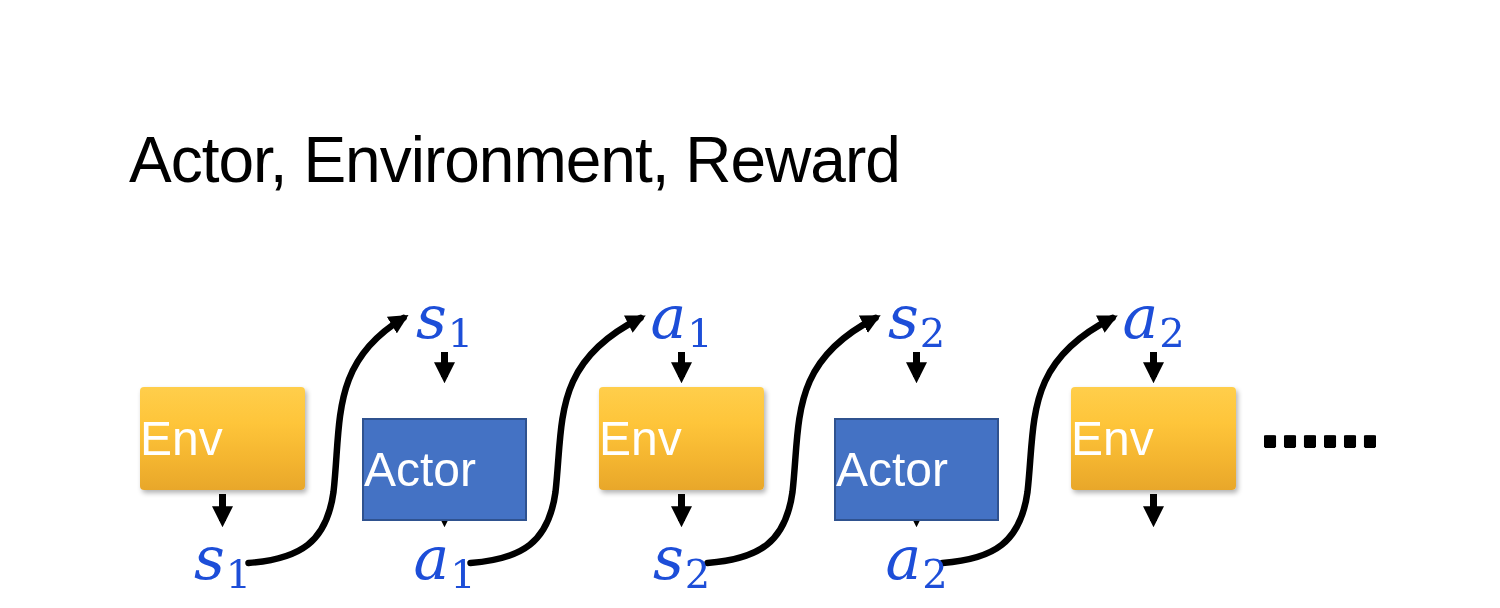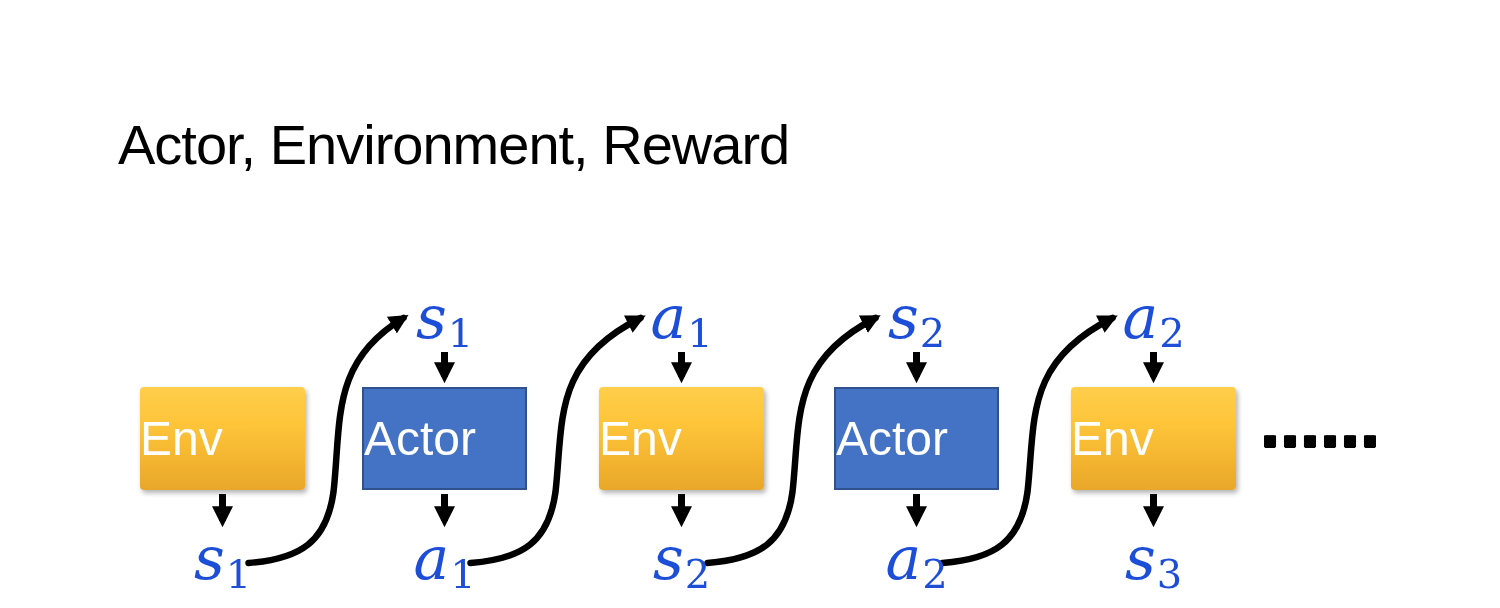--- a/index.html
+++ b/index.html
@@ -1,40 +1,41 @@
 <!DOCTYPE html>
 <html style="--env-top: #FFCE4B; --env-bottom: #E8A72A; --actor-fill: #4472C4; --actor-border: #2F528F;"><head>
 <meta charset="utf-8">
 <style>
   html,body{margin:0;padding:0;background:#ffffff;}
   .slide{
     position:relative;width:1500px;height:608px;background:#ffffff;
     overflow:hidden;font-family:"Liberation Sans",sans-serif;
   }
   .title{
-    position:absolute;left:114px;top:108px;margin:4px;
-    font-size:56px;font-weight:300;letter-spacing:-1px;
+    position:absolute;left:114px;top:108px;margin:15px;
+    font-size:64px;font-weight:300;letter-spacing:-1px;
     color:#000;white-space:nowrap;font-family:"Liberation Sans",sans-serif;
   }
   .diagram{position:absolute;left:0;top:0;width:1500px;height:608px;}
   svg.arrows{position:absolute;left:0;top:0;}
   .box{
     position:absolute;width:165px;height:103px;
     display:flex;align-items:center;justify-content:flex-start;
     color:#fff;font-size:48px;line-height:1;
   }
   .box.env{
     background:linear-gradient(180deg,var(--env-top,#FFCE4B) 0%,#FEC53A 35%,#F4B530 70%,var(--env-bottom,#E8A72A) 100%);
     border-radius:4px;
     box-shadow:2px 3px 5px rgba(0,0,0,0.30);
   }
   .box.actor{
     background:var(--actor-fill,#4472C4);
     border:2.5px solid var(--actor-border,#2F528F);
     box-sizing:border-box;
+    margin-top:31px;
   }
   .mlabel{
     position:absolute;width:140px;text-align:center;
     font-family:"DejaVu Serif","Liberation Serif",serif;
     color:#1d4ed8;font-size:60px;line-height:1;white-space:nowrap;
   }
   .mvar{font-style:italic;}
   .msub{font-size:40px;font-style:normal;vertical-align:-0.22em;line-height:1;margin-left:1px;}
   .ellipsis{
     position:absolute;left:1260px;top:391px;
@@ -87,15 +88,14 @@
         <span>Env</span>
       </div>
       <div class="mlabel" style="left: 374.5px; top: 287px;"><span class="mvar">s</span><sub class="msub">1</sub></div>
       <div class="mlabel" style="left: 611.5px; top: 287px;"><span class="mvar">a</span><sub class="msub">1</sub></div>
       <div class="mlabel" style="left: 846.5px; top: 287px;"><span class="mvar">s</span><sub class="msub">2</sub></div>
       <div class="mlabel" style="left: 1083.5px; top: 287px;"><span class="mvar">a</span><sub class="msub">2</sub></div>
       <div class="mlabel" style="left: 152.5px; top: 528px;"><span class="mvar">s</span><sub class="msub">1</sub></div>
       <div class="mlabel" style="left: 374.5px; top: 528px;"><span class="mvar">a</span><sub class="msub">1</sub></div>
       <div class="mlabel" style="left: 611.5px; top: 528px;"><span class="mvar">s</span><sub class="msub">2</sub></div>
       <div class="mlabel" style="left: 846.5px; top: 528px;"><span class="mvar">a</span><sub class="msub">2</sub></div>
-      <div class="mlabel" style="left: 1083.5px; top: 528px;"><span class="mvar">s</span><sub class="msub">3</sub></div>
     </div>
 </div>
 
 </body></html>

